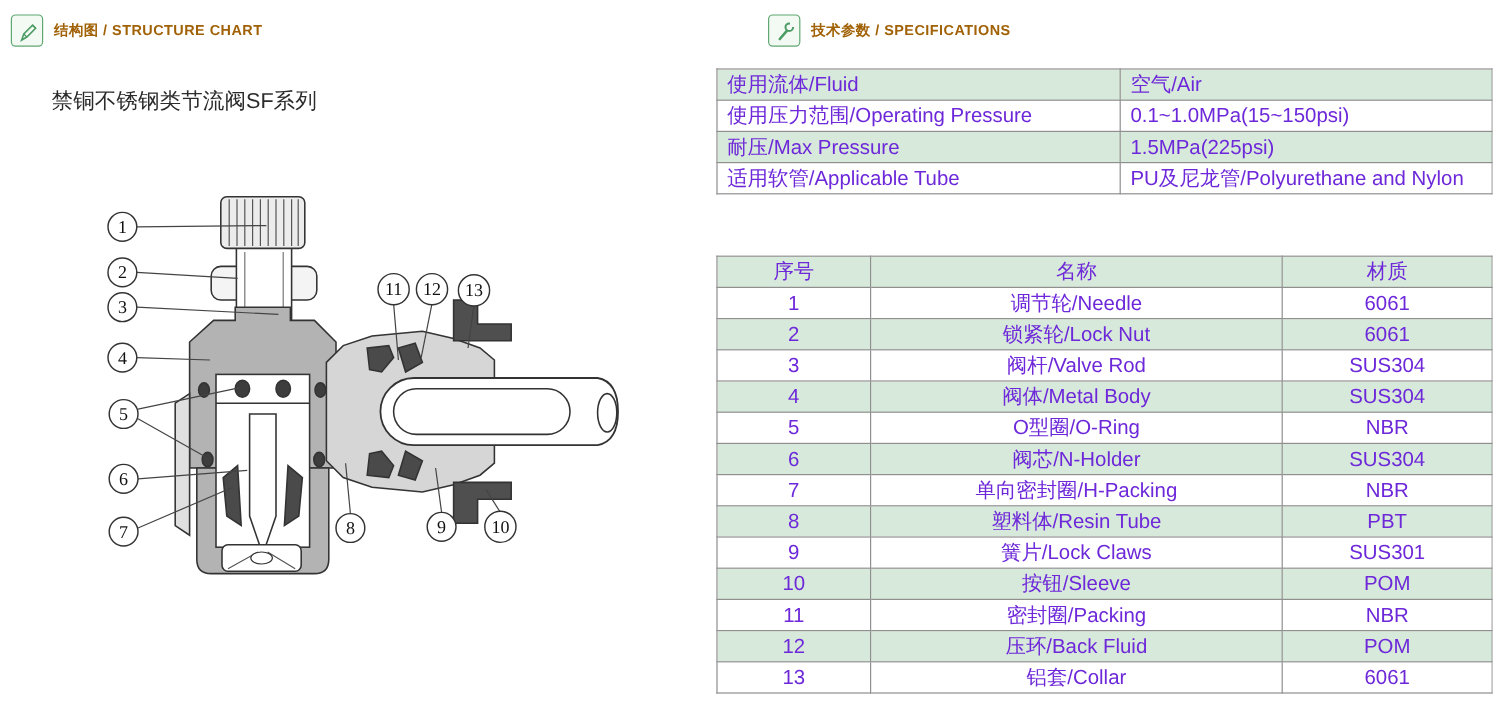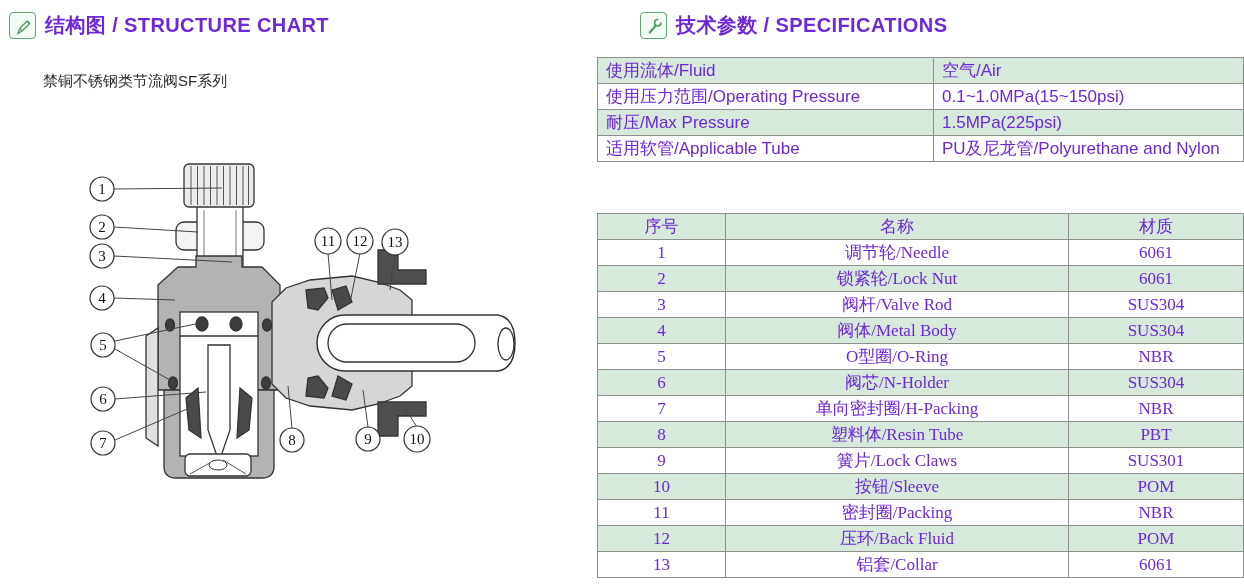--- a/index.html
+++ b/index.html
@@ -2,35 +2,35 @@
 <html><head>
 <meta charset="utf-8">
 <style>
   html,body{margin:0;padding:0;background:#fff;}
   .page{position:relative;width:1244px;height:587px;background:#ffffff;overflow:hidden;
         font-family:"Liberation Sans",sans-serif;color:#1f1f1f;}
   
   .sec-header{position:absolute;display:flex;align-items:center;gap:9px;}
   .sec-header .icon-box{width:27px;height:27px;border:1.5px solid #5fa871;border-radius:4px;
         background:#f3faf4;box-sizing:border-box;display:flex;align-items:center;justify-content:center;}
-  .sec-title{font-size:20px;font-weight:bold;letter-spacing:.4px;color:#6d28d9;white-space:nowrap;}
-  .subtitle{position:absolute;left:43px;top:72px;font-size:15px;color:#2b2b2b;}
+  .sec-title{font-size:12px;font-weight:bold;letter-spacing:.4px;color:#a16207;white-space:nowrap;}
+  .subtitle{position:absolute;left:43px;top:72px;font-size:18px;color:#2b2b2b;}
   
   .drawing{position:absolute;left:60px;top:140px;}
   
   table{border-collapse:collapse;table-layout:fixed;position:absolute;left:597px;
         font-size:17px;color:#6d28d9;}
   td,th{border:1px solid #8f8f8f;height:25px;padding:0 8px;font-weight:normal;
         overflow:hidden;white-space:nowrap;vertical-align:middle;line-height:1.15;}
   .spec-table{top:57px;width:646px;}
   .spec-table tr:nth-child(odd) td{background:#d7e9da;}
   .spec-table td{text-align:left;}
   .parts-table{top:213px;width:646px;}
   .parts-table tr:nth-child(odd) td,.parts-table tr:nth-child(odd) th{background:#d7e9da;}
-  .parts-table td,.parts-table th{text-align:center;padding:0 4px;font-family:Liberation Serif, serif;}
+  .parts-table td,.parts-table th{text-align:center;padding:0 4px;}
 </style>
 </head>
 <body>
 
 <div class="page">
 
   <div class="sec-header" style="left:9px;top:12px;">
     <span class="icon-box">
       <svg width="20" height="20" viewBox="0 0 24 24">
         <path d="M6 21 L8.2 14.8 L17 6 L20 9 L11.2 17.8 Z" fill="none" stroke="#4d9c63" stroke-width="1.6"></path>

